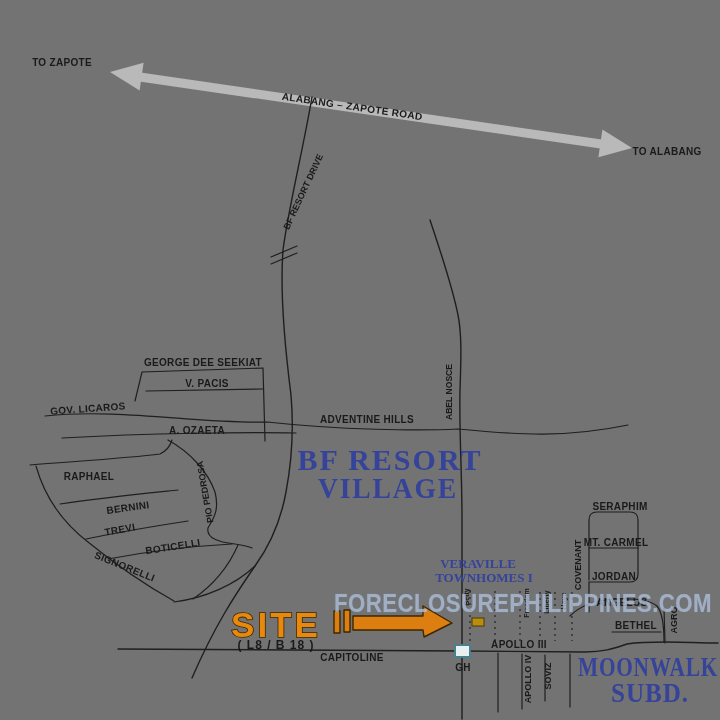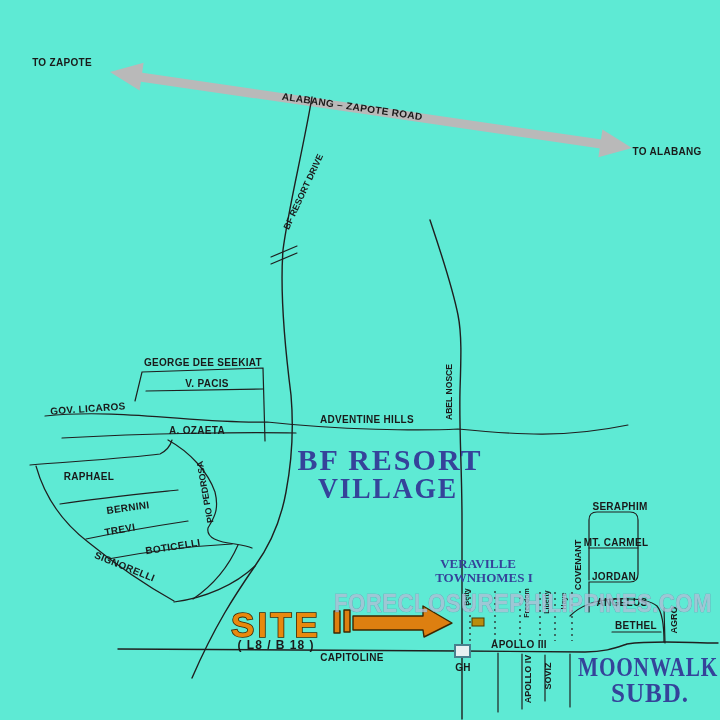--- a/index.html
+++ b/index.html
@@ -1,16 +1,16 @@
 <!DOCTYPE html>
 <html><head>
 <meta charset="utf-8">
 <style>
   html,body{margin:0;padding:0;background:#ffffff;}
-  #map-root{position:relative;width:720px;height:720px;background:#5eead4;overflow:hidden;
+  #map-root{position:relative;width:720px;height:720px;background:#737373;overflow:hidden;
             font-family:"Liberation Sans", sans-serif;}
   svg{position:absolute;left:0;top:0;}
   svg text{fill:#1a1a1a;font-family:"Liberation Sans", sans-serif;font-weight:bold;}
   .road{fill:none;stroke:#1f1f1f;stroke-width:1.4;stroke-linecap:round;stroke-linejoin:round;}
   .road-thin{fill:none;stroke:#1f1f1f;stroke-width:1.2;stroke-linecap:round;}
   .dotted{fill:none;stroke:#2a2a2a;stroke-width:1.3;stroke-dasharray:2 4;}
   .lbl{font-size:10px;letter-spacing:.3px;}
   .lbl-sm{font-size:9px;}
   .lbl-xs{font-size:7px;font-weight:bold;}
   .area-name{font-family:"Liberation Serif", serif;font-weight:bold;fill:#35439a;}

